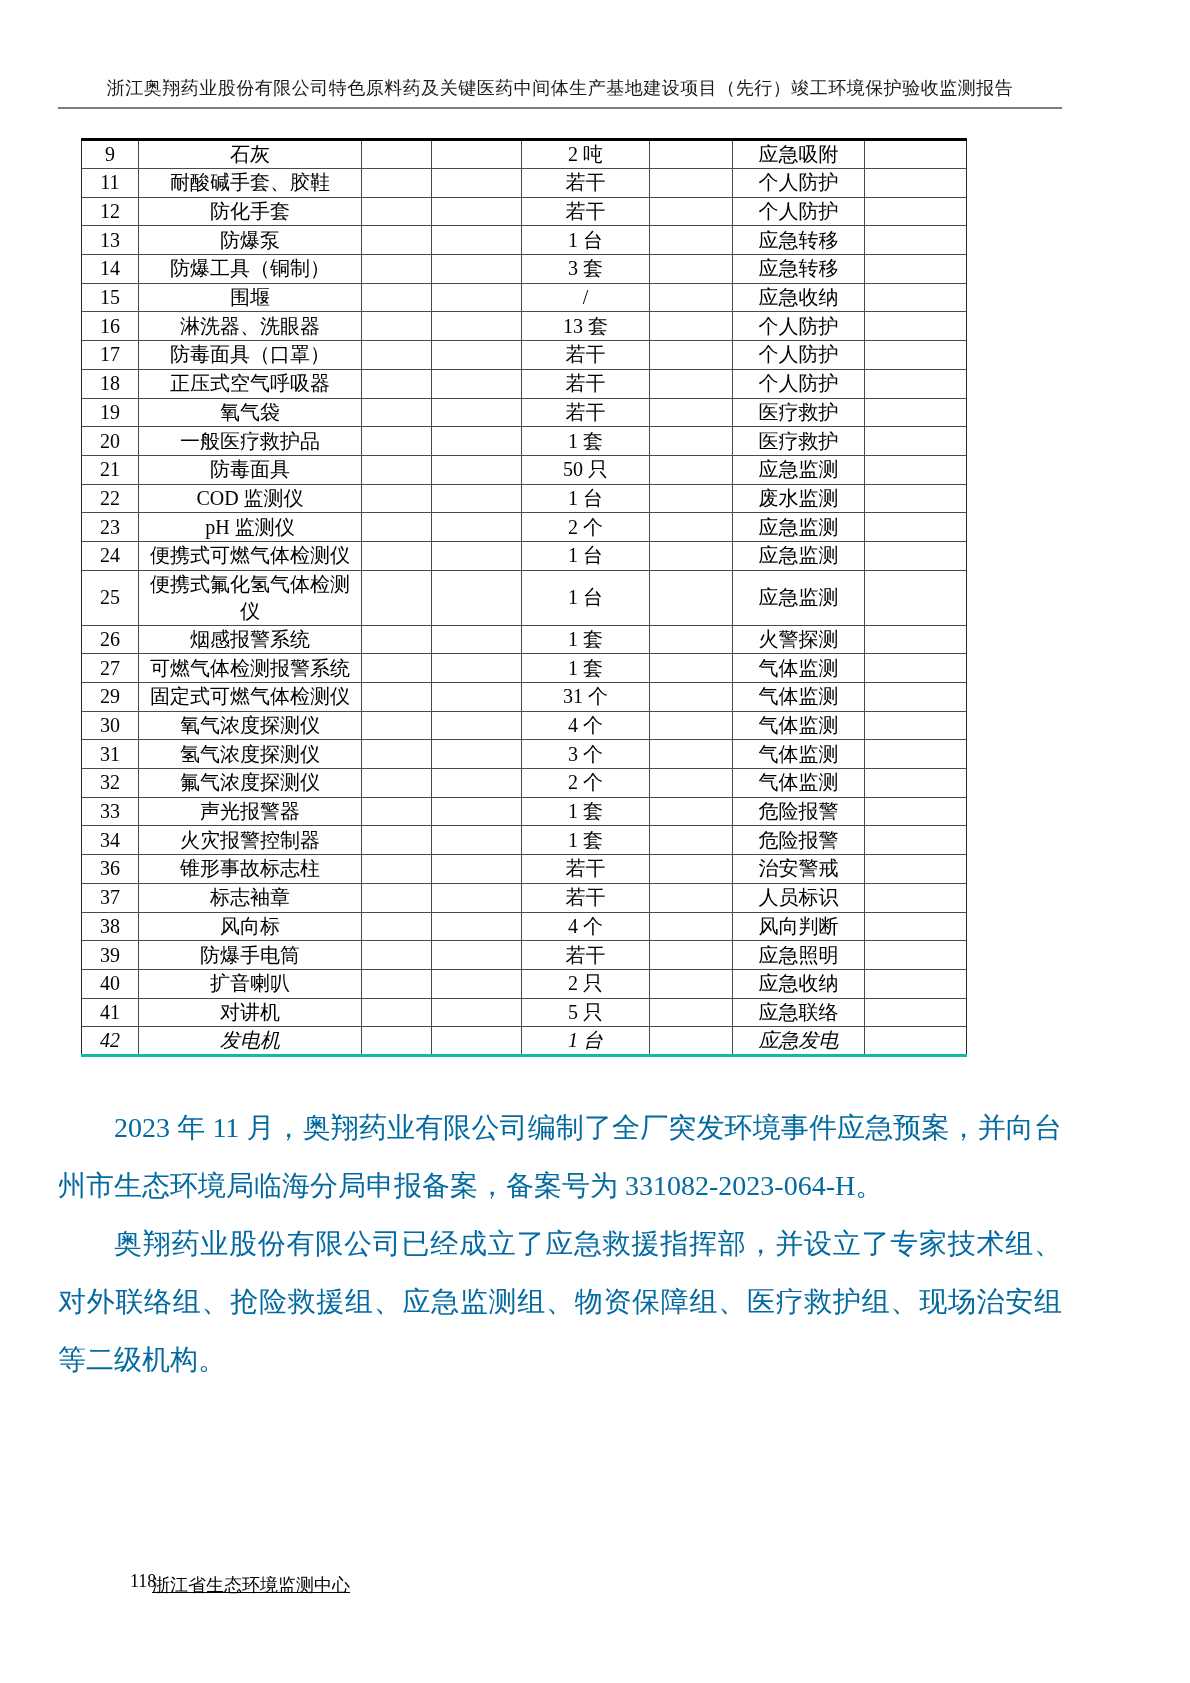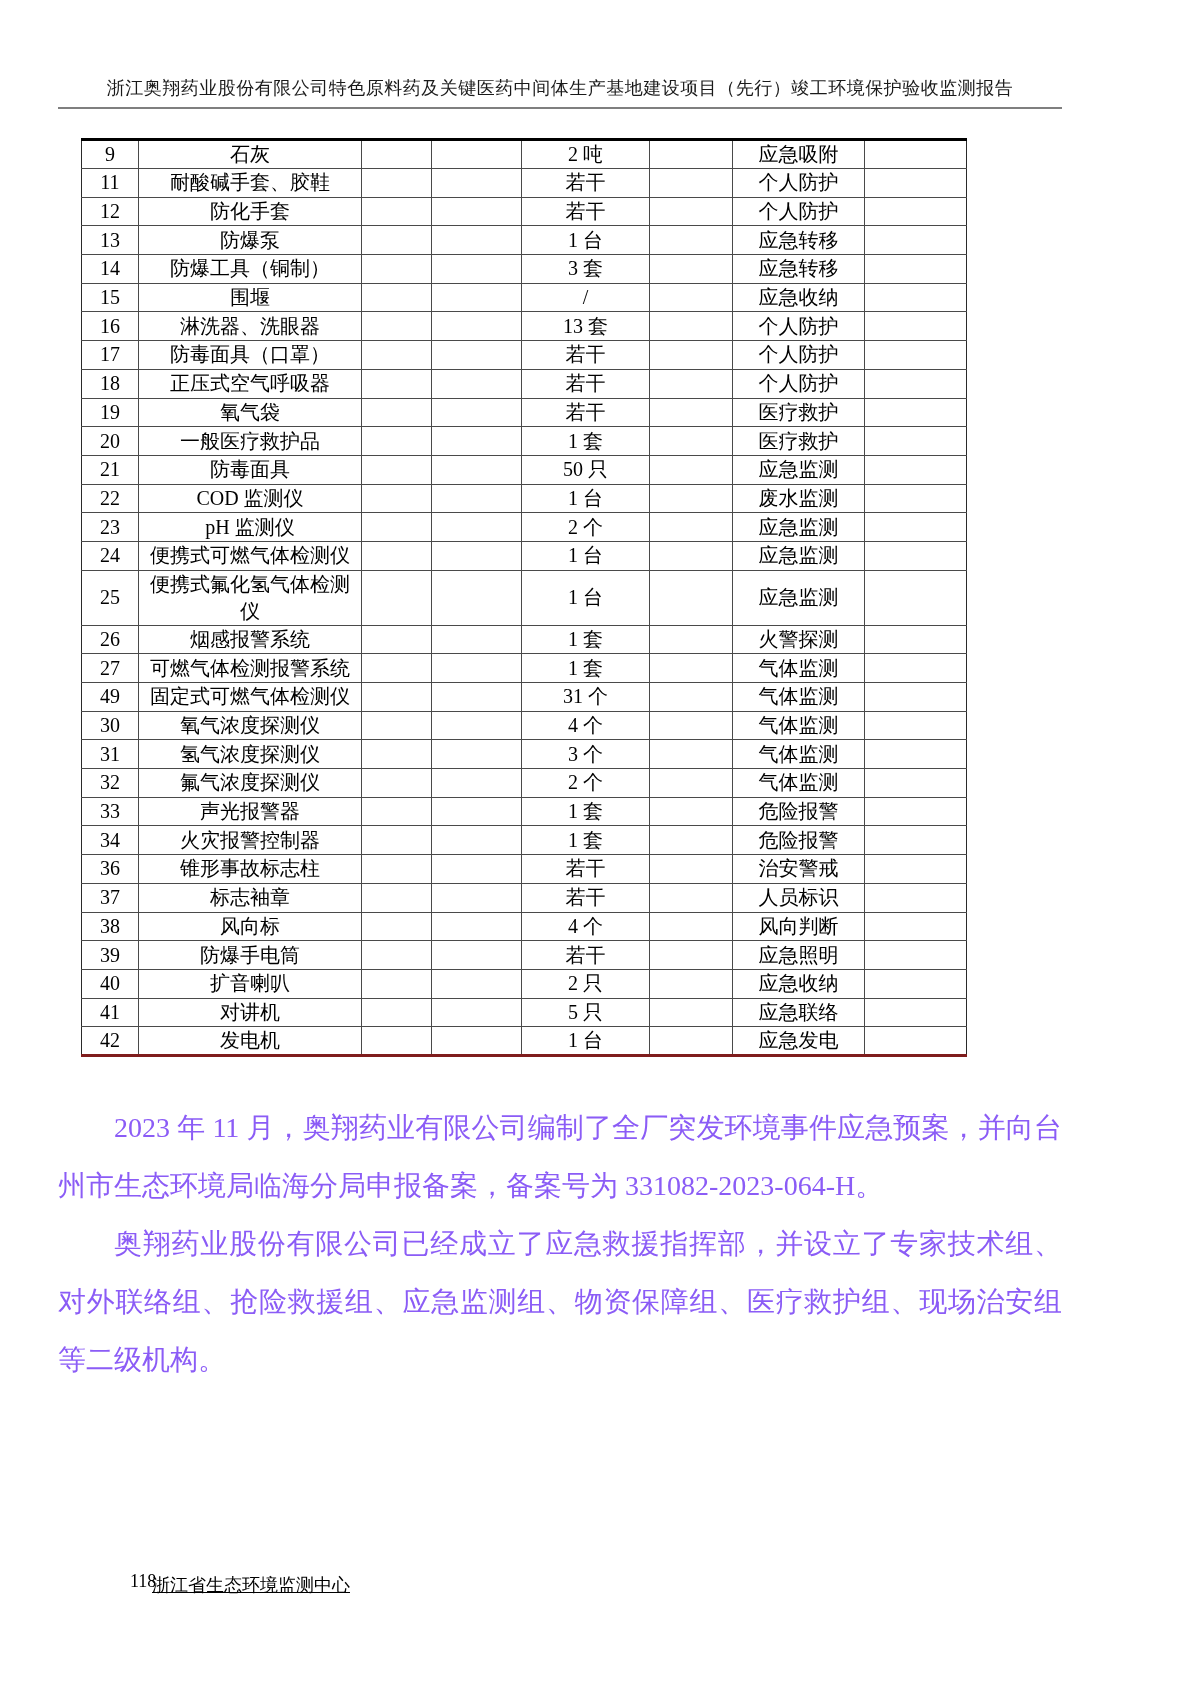--- a/index.html
+++ b/index.html
@@ -40,35 +40,35 @@
   table.equip td {
     border: 1px solid #4a4a4a;
     height: 28.7px;
     padding: 0 2px;
     vertical-align: middle;
     word-break: break-all;
   }
   table.equip tr > td:first-child { border-left: 1.5px solid #2a2a2a; }
   table.equip tr > td:last-child { border-right: 1.5px solid #2a2a2a; }
   table.equip tr:first-child td { border-top: 3px solid #000; }
-  table.equip tr:last-child td { border-bottom: 3px solid #7f1d1d; }
+  table.equip tr:last-child td { border-bottom: 3px solid #14b8a6; font-style: italic; }
   .section-heading {
     margin-top: 14px;
     font-size: 30px;
     font-weight: bold;
     line-height: 36px;
     color: #000;
   }
   .body-text { margin-top: 42px; }
   .body-text p {
     font-size: 28px;
     line-height: 58px;
     text-align: justify;
     text-indent: 2em;
-    color: #8b5cf6;
+    color: #0369a1;
   }
   .footer {
     position: absolute;
     top: 1568px;
     left: 130px;
     width: 960px;
     height: 26px;
     font-size: 18px;
     line-height: 26px;
   }
@@ -299,21 +299,21 @@
     <td>可燃气体检测报警系统</td>
     <td></td>
     <td></td>
     <td>1 套</td>
     <td></td>
     <td>气体监测</td>
     <td></td>
   </tr>
 
   <tr>
-    <td>49</td>
+    <td>29</td>
     <td>固定式可燃气体检测仪</td>
     <td></td>
     <td></td>
     <td>31 个</td>
     <td></td>
     <td>气体监测</td>
     <td></td>
   </tr>
 
   <tr>

